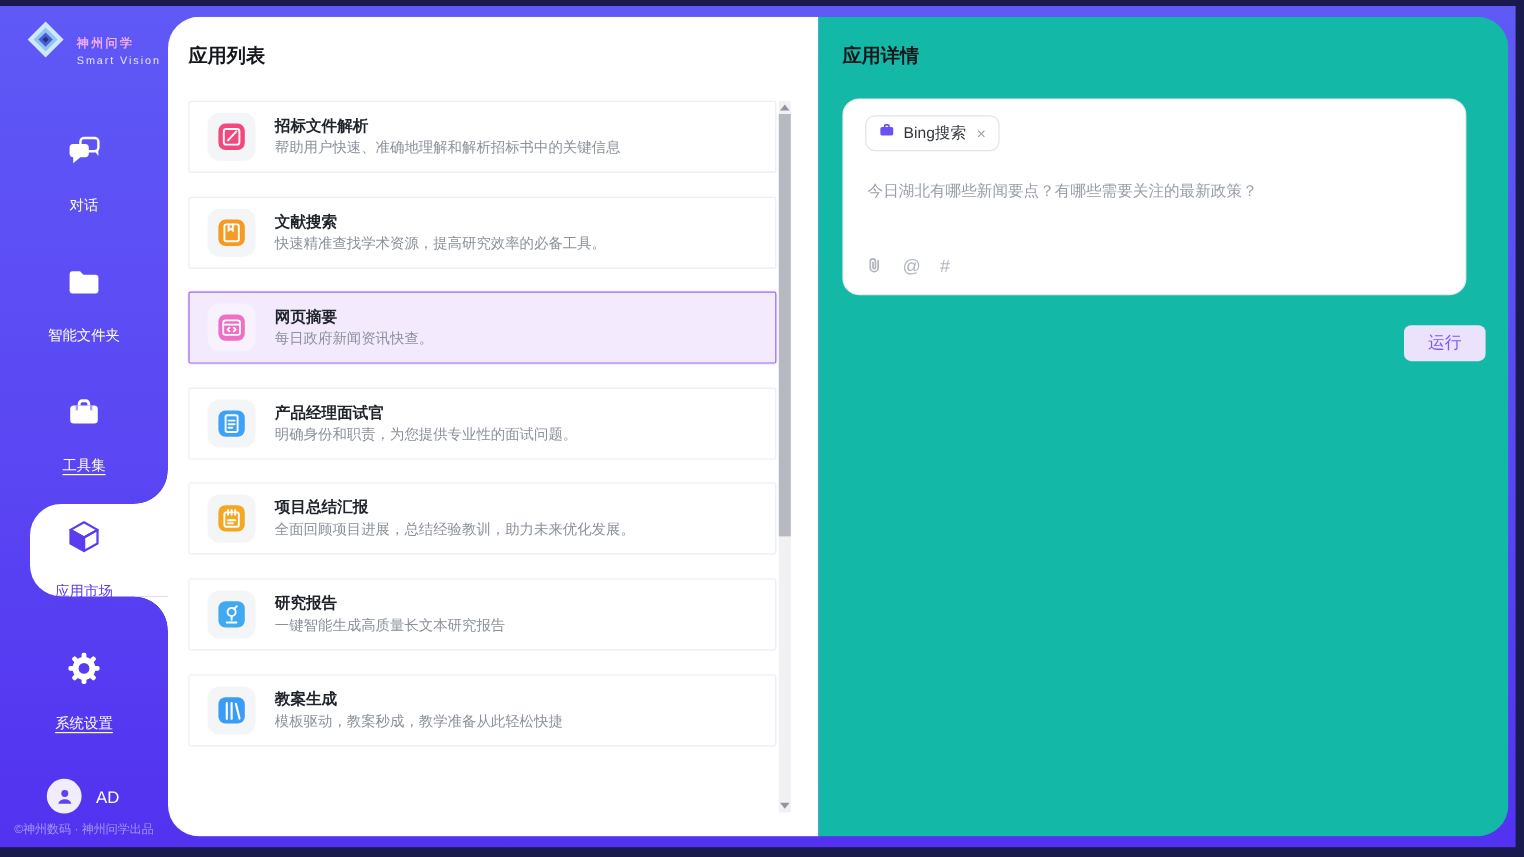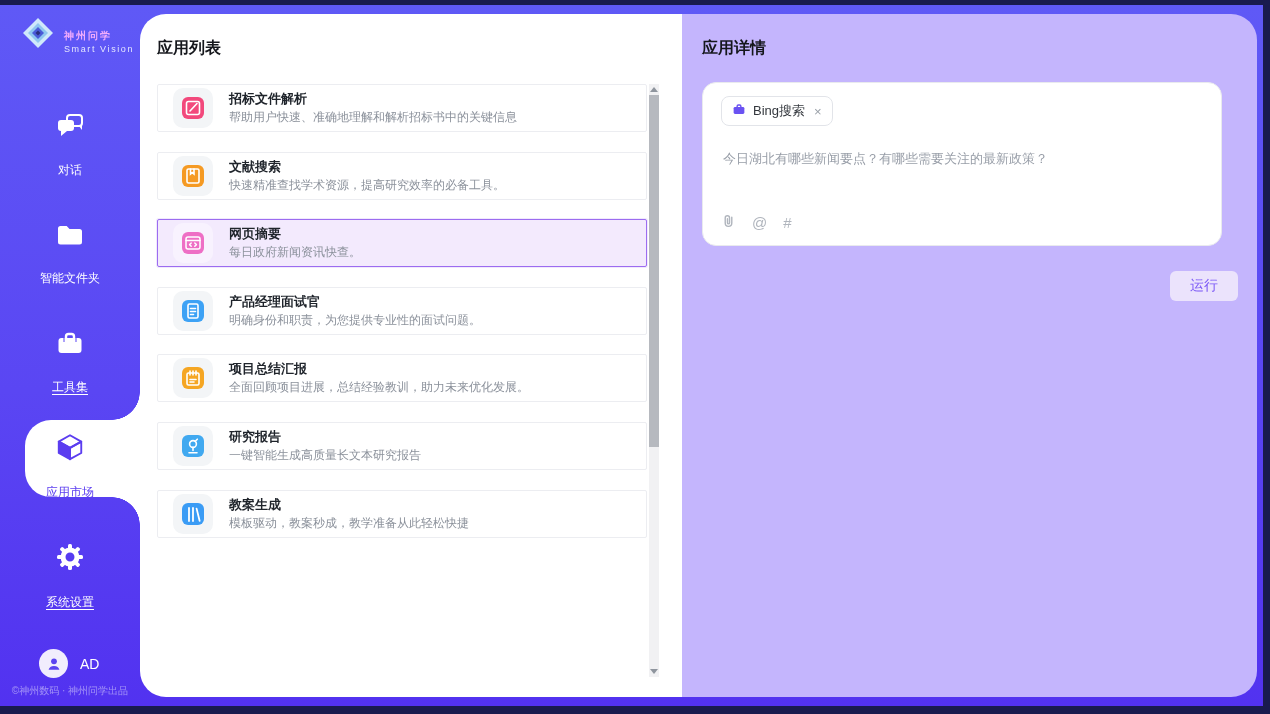--- a/index.html
+++ b/index.html
@@ -33,27 +33,27 @@
   .concave.t{top:392px;background:radial-gradient(circle 28px at 0 0, rgba(0,0,0,0) 27.5px, #fff 28px);}
   .concave.b{top:497px;background:radial-gradient(circle 28px at 0 100%, rgba(0,0,0,0) 27.5px, #fff 28px);}
   
   .user{position:absolute;left:39px;top:649px;display:flex;align-items:center;gap:12px;}
   .avatar{width:29px;height:29px;border-radius:50%;background:#f1edfd;display:flex;align-items:center;justify-content:center;}
   .user .initials{color:#fff;font-size:14px;}
   .side-footer{position:absolute;left:0;top:684px;width:140px;text-align:center;color:rgba(255,255,255,0.45);font-size:10px;white-space:nowrap;}
   
   .shell{position:absolute;left:140px;top:14px;width:1117px;height:683px;border-radius:26px;overflow:hidden;display:flex;}
   .list-panel{width:542px;background:#fff;position:relative;flex:0 0 542px;}
-  .detail-panel{flex:1;background:#c4b5fd;position:relative;}
+  .detail-panel{flex:1;background:#14b8a6;position:relative;}
   .panel-title{position:absolute;top:26px;font-size:16px;font-weight:700;color:#15171c;line-height:16px;}
   .list-panel .panel-title{left:17px;text-align:right;}
   .detail-panel .panel-title{left:20px;}
   
   .cards{position:absolute;left:17px;top:70px;width:490px;display:flex;flex-direction:column;gap:19.6px;}
-  .card{height:48px;box-sizing:border-box;border:1px solid #ecedf1;border-radius:2px;background:#fff;display:flex;align-items:center;padding-left:15px;gap:16px;cursor:pointer;}
+  .card{height:60px;box-sizing:border-box;border:1px solid #ecedf1;border-radius:2px;background:#fff;display:flex;align-items:center;padding-left:15px;gap:16px;cursor:pointer;}
   .card.selected{background:#f3eafd;border:1px solid #9c6cf0;box-shadow:0 0 0 1px rgba(156,108,240,.15);}
   .icon-box{width:40px;height:40px;border-radius:10px;background:#f3f5f7;display:flex;align-items:center;justify-content:center;flex:0 0 40px;}
   .card.selected .icon-box{background:#f8f2fe;}
   .mini-icon{width:22px;height:22px;border-radius:6px;display:flex;align-items:center;justify-content:center;}
   .card-text{display:flex;flex-direction:column;gap:5px;}
   .card-title{font-size:13px;font-weight:700;color:#1f242b;line-height:14px;}
   .card-desc{font-size:12px;color:#8b919b;line-height:13px;}
   
   .sb{position:absolute;left:509px;top:70px;width:10px;height:593px;background:#f1f1f3;}
   .sb-thumb{position:absolute;left:0;top:11px;width:10px;height:352px;background:#b6b9bf;}

